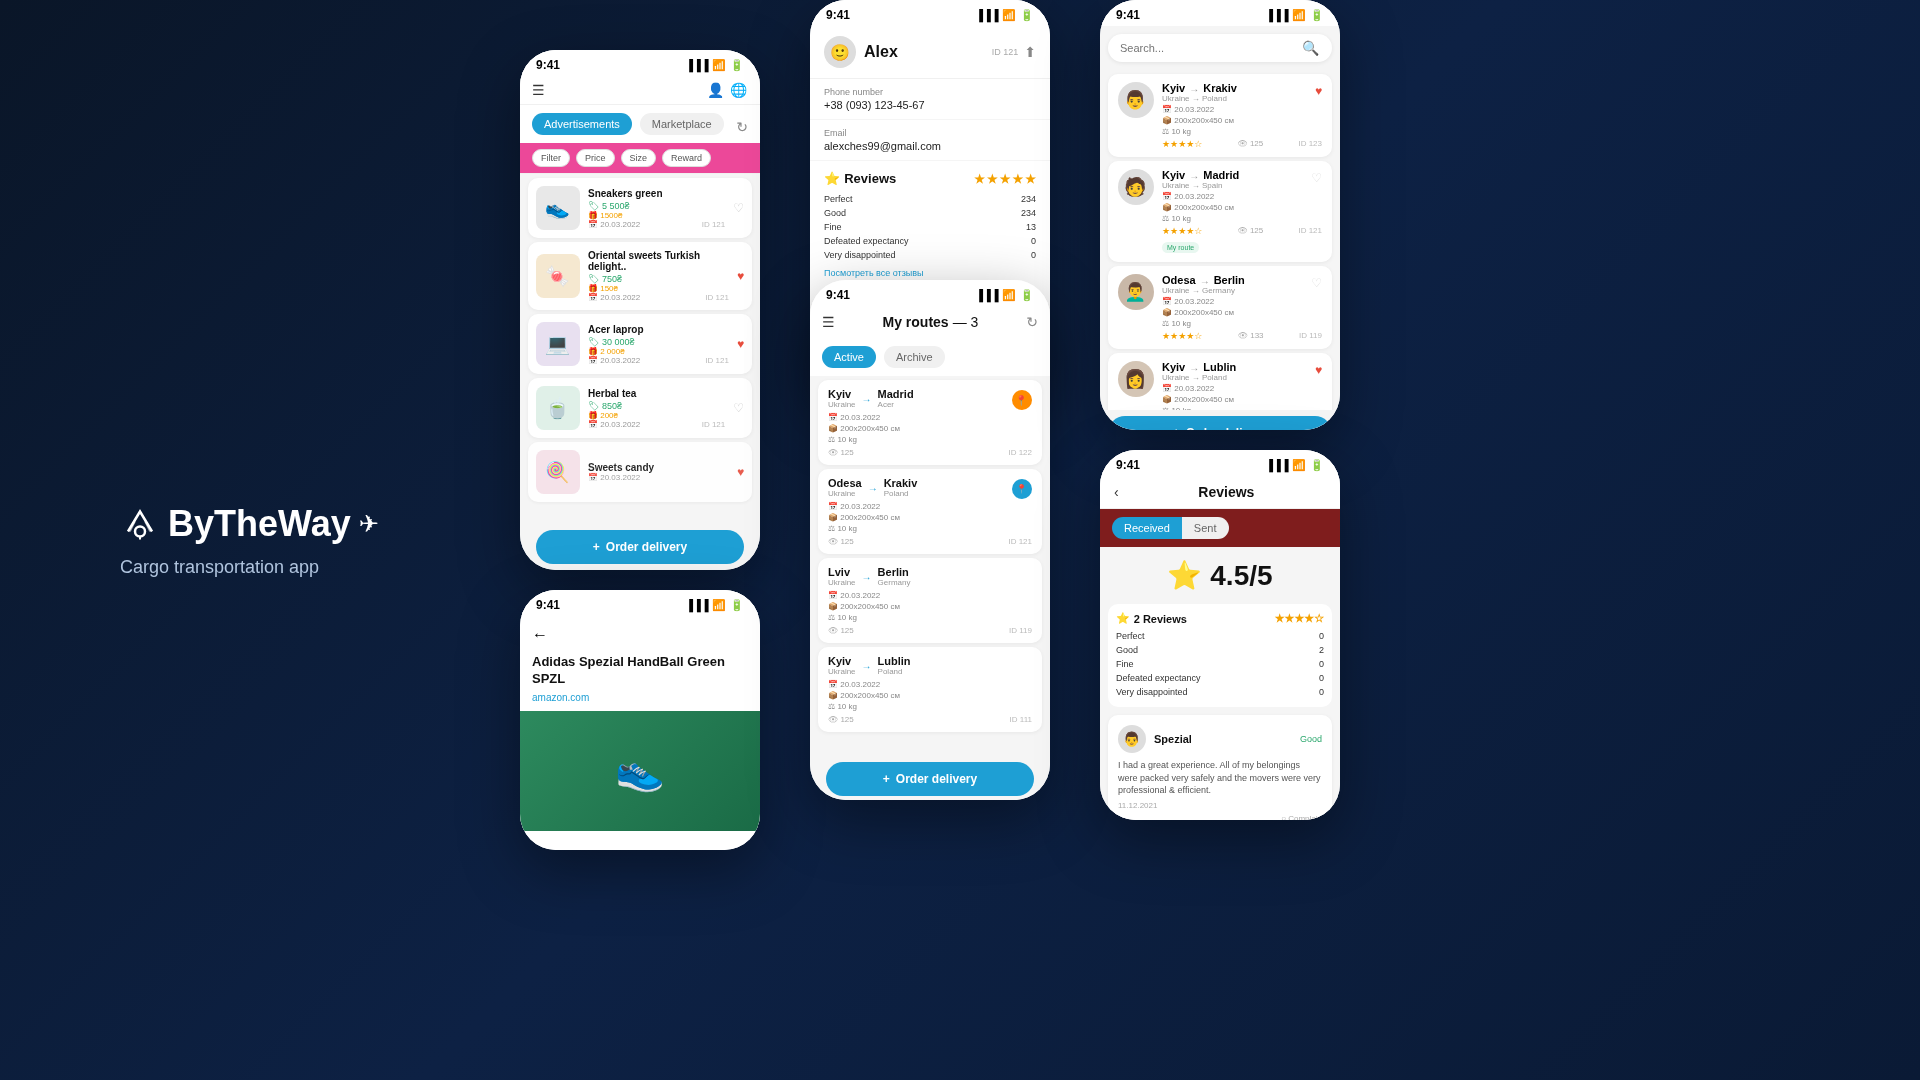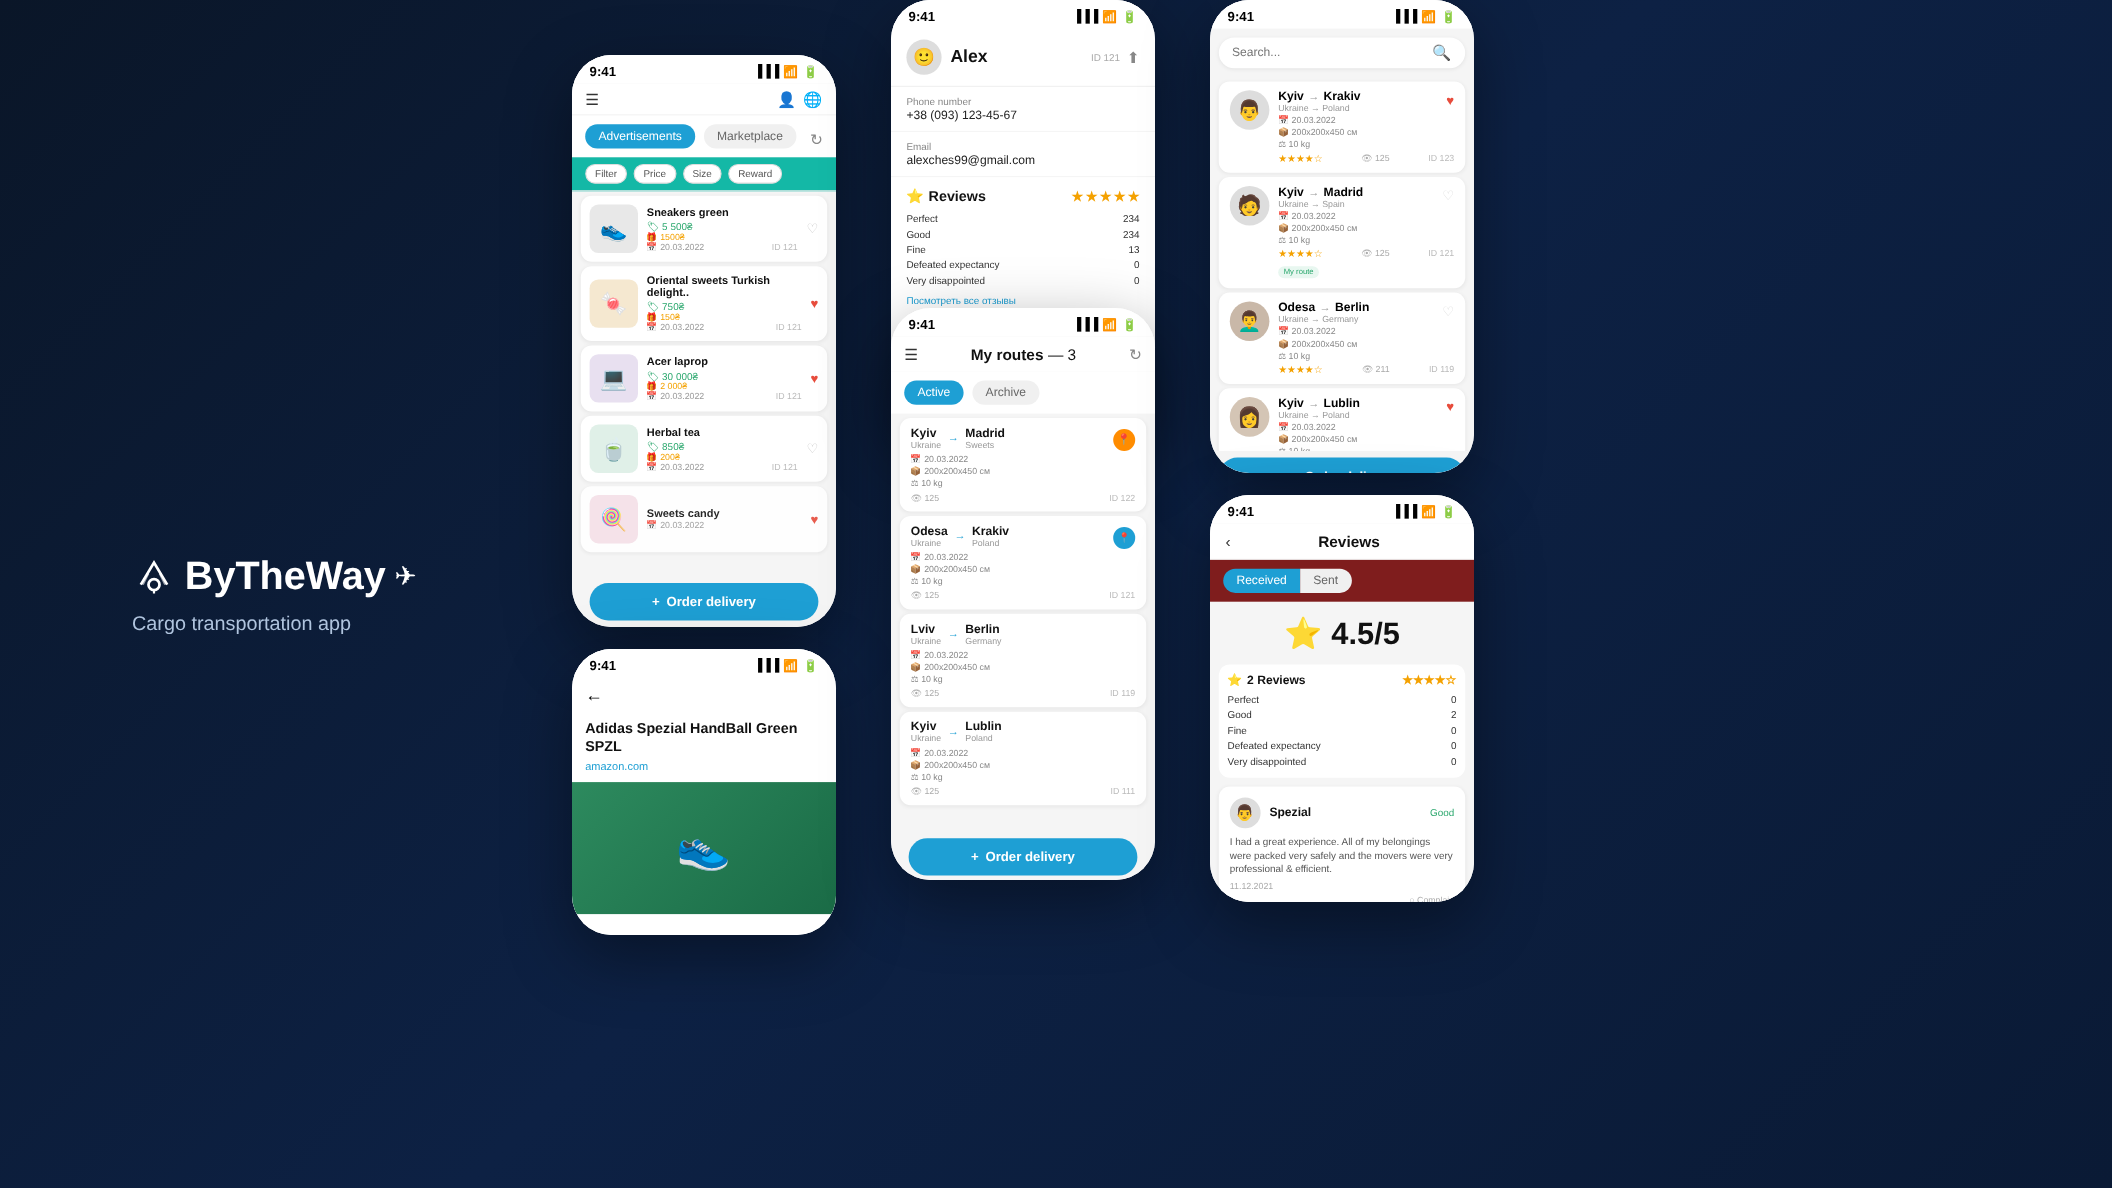--- a/index.html
+++ b/index.html
@@ -164,21 +164,21 @@
       color: white;
     }
     .tab-btn.inactive {
       background: #f0f0f0;
       color: #666;
     }
     .filter-row {
       display: flex;
       gap: 6px;
       padding: 6px 12px;
-      background: #14b8a6;
+      background: #ec4899;
       border-bottom: 1px solid #f0f0f0;
     }
     .filter-chip {
       padding: 3px 8px;
       border-radius: 12px;
       font-size: 9px;
       border: 1px solid #ddd;
       background: white;
       color: #555;
     }
@@ -687,21 +687,21 @@
 
       <div class="route-item">
         <div class="route-cities">
           <div>
             <div class="route-city">Kyiv</div>
             <div class="route-country">Ukraine</div>
           </div>
           <span class="route-arrow">→</span>
           <div>
             <div class="route-city">Madrid</div>
-            <div class="route-country">Sweets</div>
+            <div class="route-country">Acer</div>
           </div>
         </div>
         <div class="route-pin orange">📍</div>
         <div class="route-detail">📅 20.03.2022</div>
         <div class="route-detail">📦 200x200x450 см</div>
         <div class="route-detail">⚖ 10 kg</div>
         <div class="route-footer">
           <span class="route-views">👁 125</span>
           <span class="route-id">ID 122</span>
         </div>
@@ -849,21 +849,21 @@
             <span>Odesa</span>
             <span class="route-card-arrow">→</span>
             <span>Berlin</span>
           </div>
           <div class="route-card-sub">Ukraine → Germany</div>
           <div class="route-card-detail">📅 20.03.2022</div>
           <div class="route-card-detail">📦 200x200x450 см</div>
           <div class="route-card-detail">⚖ 10 kg</div>
           <div class="route-card-footer">
             <span class="route-card-stars">★★★★☆</span>
-            <span style="font-size:8px;color:#aaa;">👁 211</span>
+            <span style="font-size:8px;color:#aaa;">👁 133</span>
             <span style="font-size:8px;color:#bbb;">ID 119</span>
           </div>
         </div>
         <span class="route-card-heart">♡</span>
       </div>
 
       <div class="route-card">
         <div class="route-card-avatar" style="background:#d4c5b5;">👩</div>
         <div class="route-card-info">
           <div class="route-card-cities">

